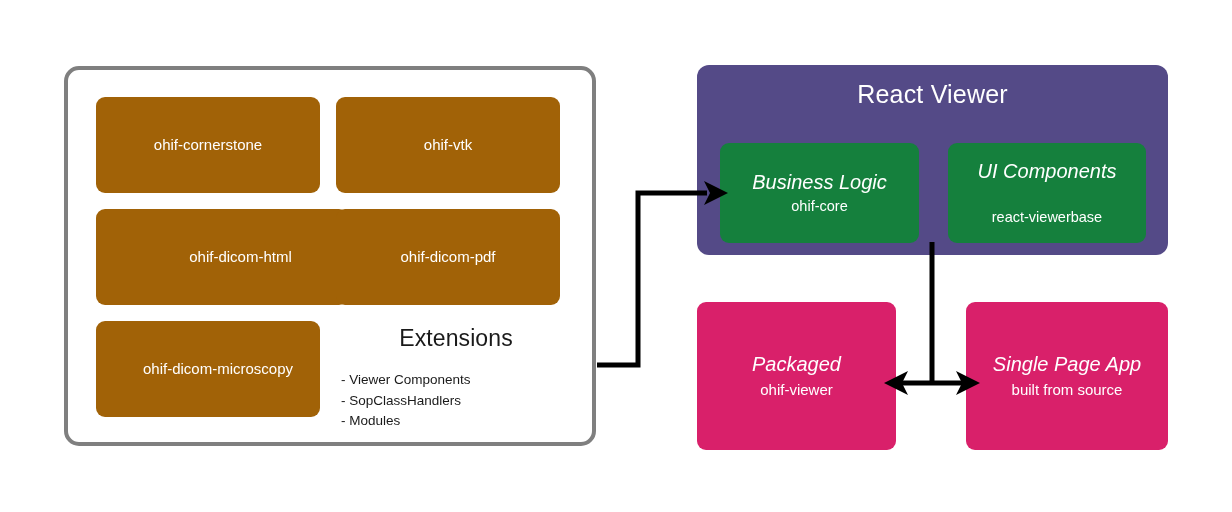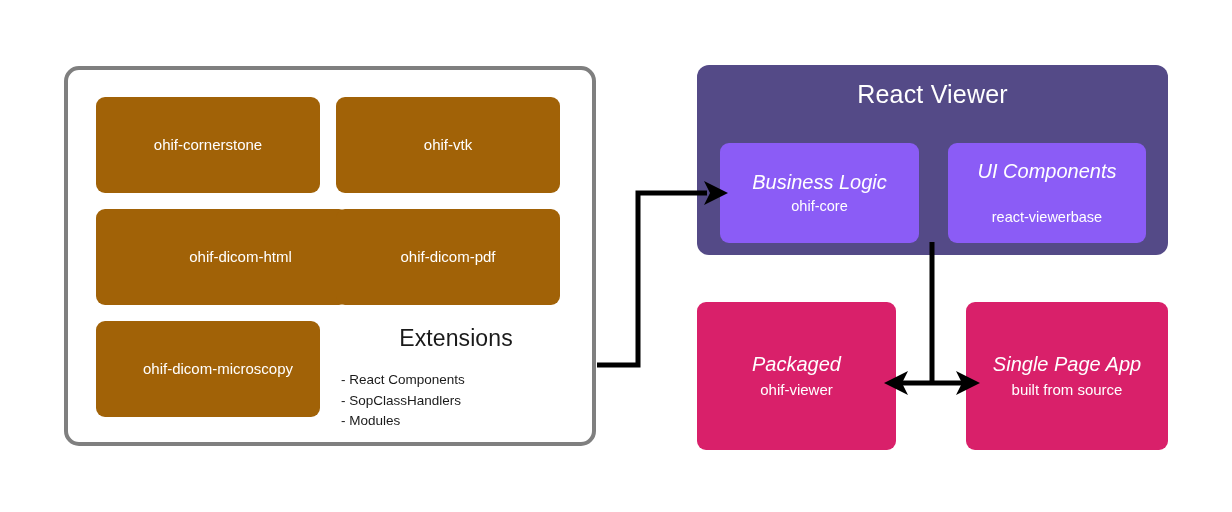--- a/index.html
+++ b/index.html
@@ -91,21 +91,21 @@
     width: 471px;
     text-align: center;
     color: #ffffff;
     font-size: 25px;
     letter-spacing: 0.2px;
   }
 
   .inner-box {
     position: absolute;
     box-sizing: border-box;
-    background: #8b5cf6;
+    background: #15803d;
     border-radius: 9px;
     display: flex;
     flex-direction: column;
     align-items: center;
     justify-content: center;
     color: #ffffff;
     text-align: center;
   }
   .inner-box .ttl {
     font-size: 20px;
@@ -181,21 +181,21 @@
   <div class="blue-box tile-r2c2">
     <span>ohif-dicom-pdf</span>
   </div>
   <div class="blue-box tile-r3c1">
     <span>ohif-dicom-microscopy</span>
   </div>
 
   <div class="ext-caption">Extensions</div>
 
   <div class="ext-bullets">
-    <div>- React Components</div>
+    <div>- Viewer Components</div>
     <div>- SopClassHandlers</div>
     <div>- Modules</div>
   </div>
 
   <div class="viewer-panel"></div>
   <div class="viewer-title">React Viewer</div>
 
   <div class="inner-box box-business">
     <span class="ttl">Business Logic</span>
     <span class="sub">ohif-core</span>

